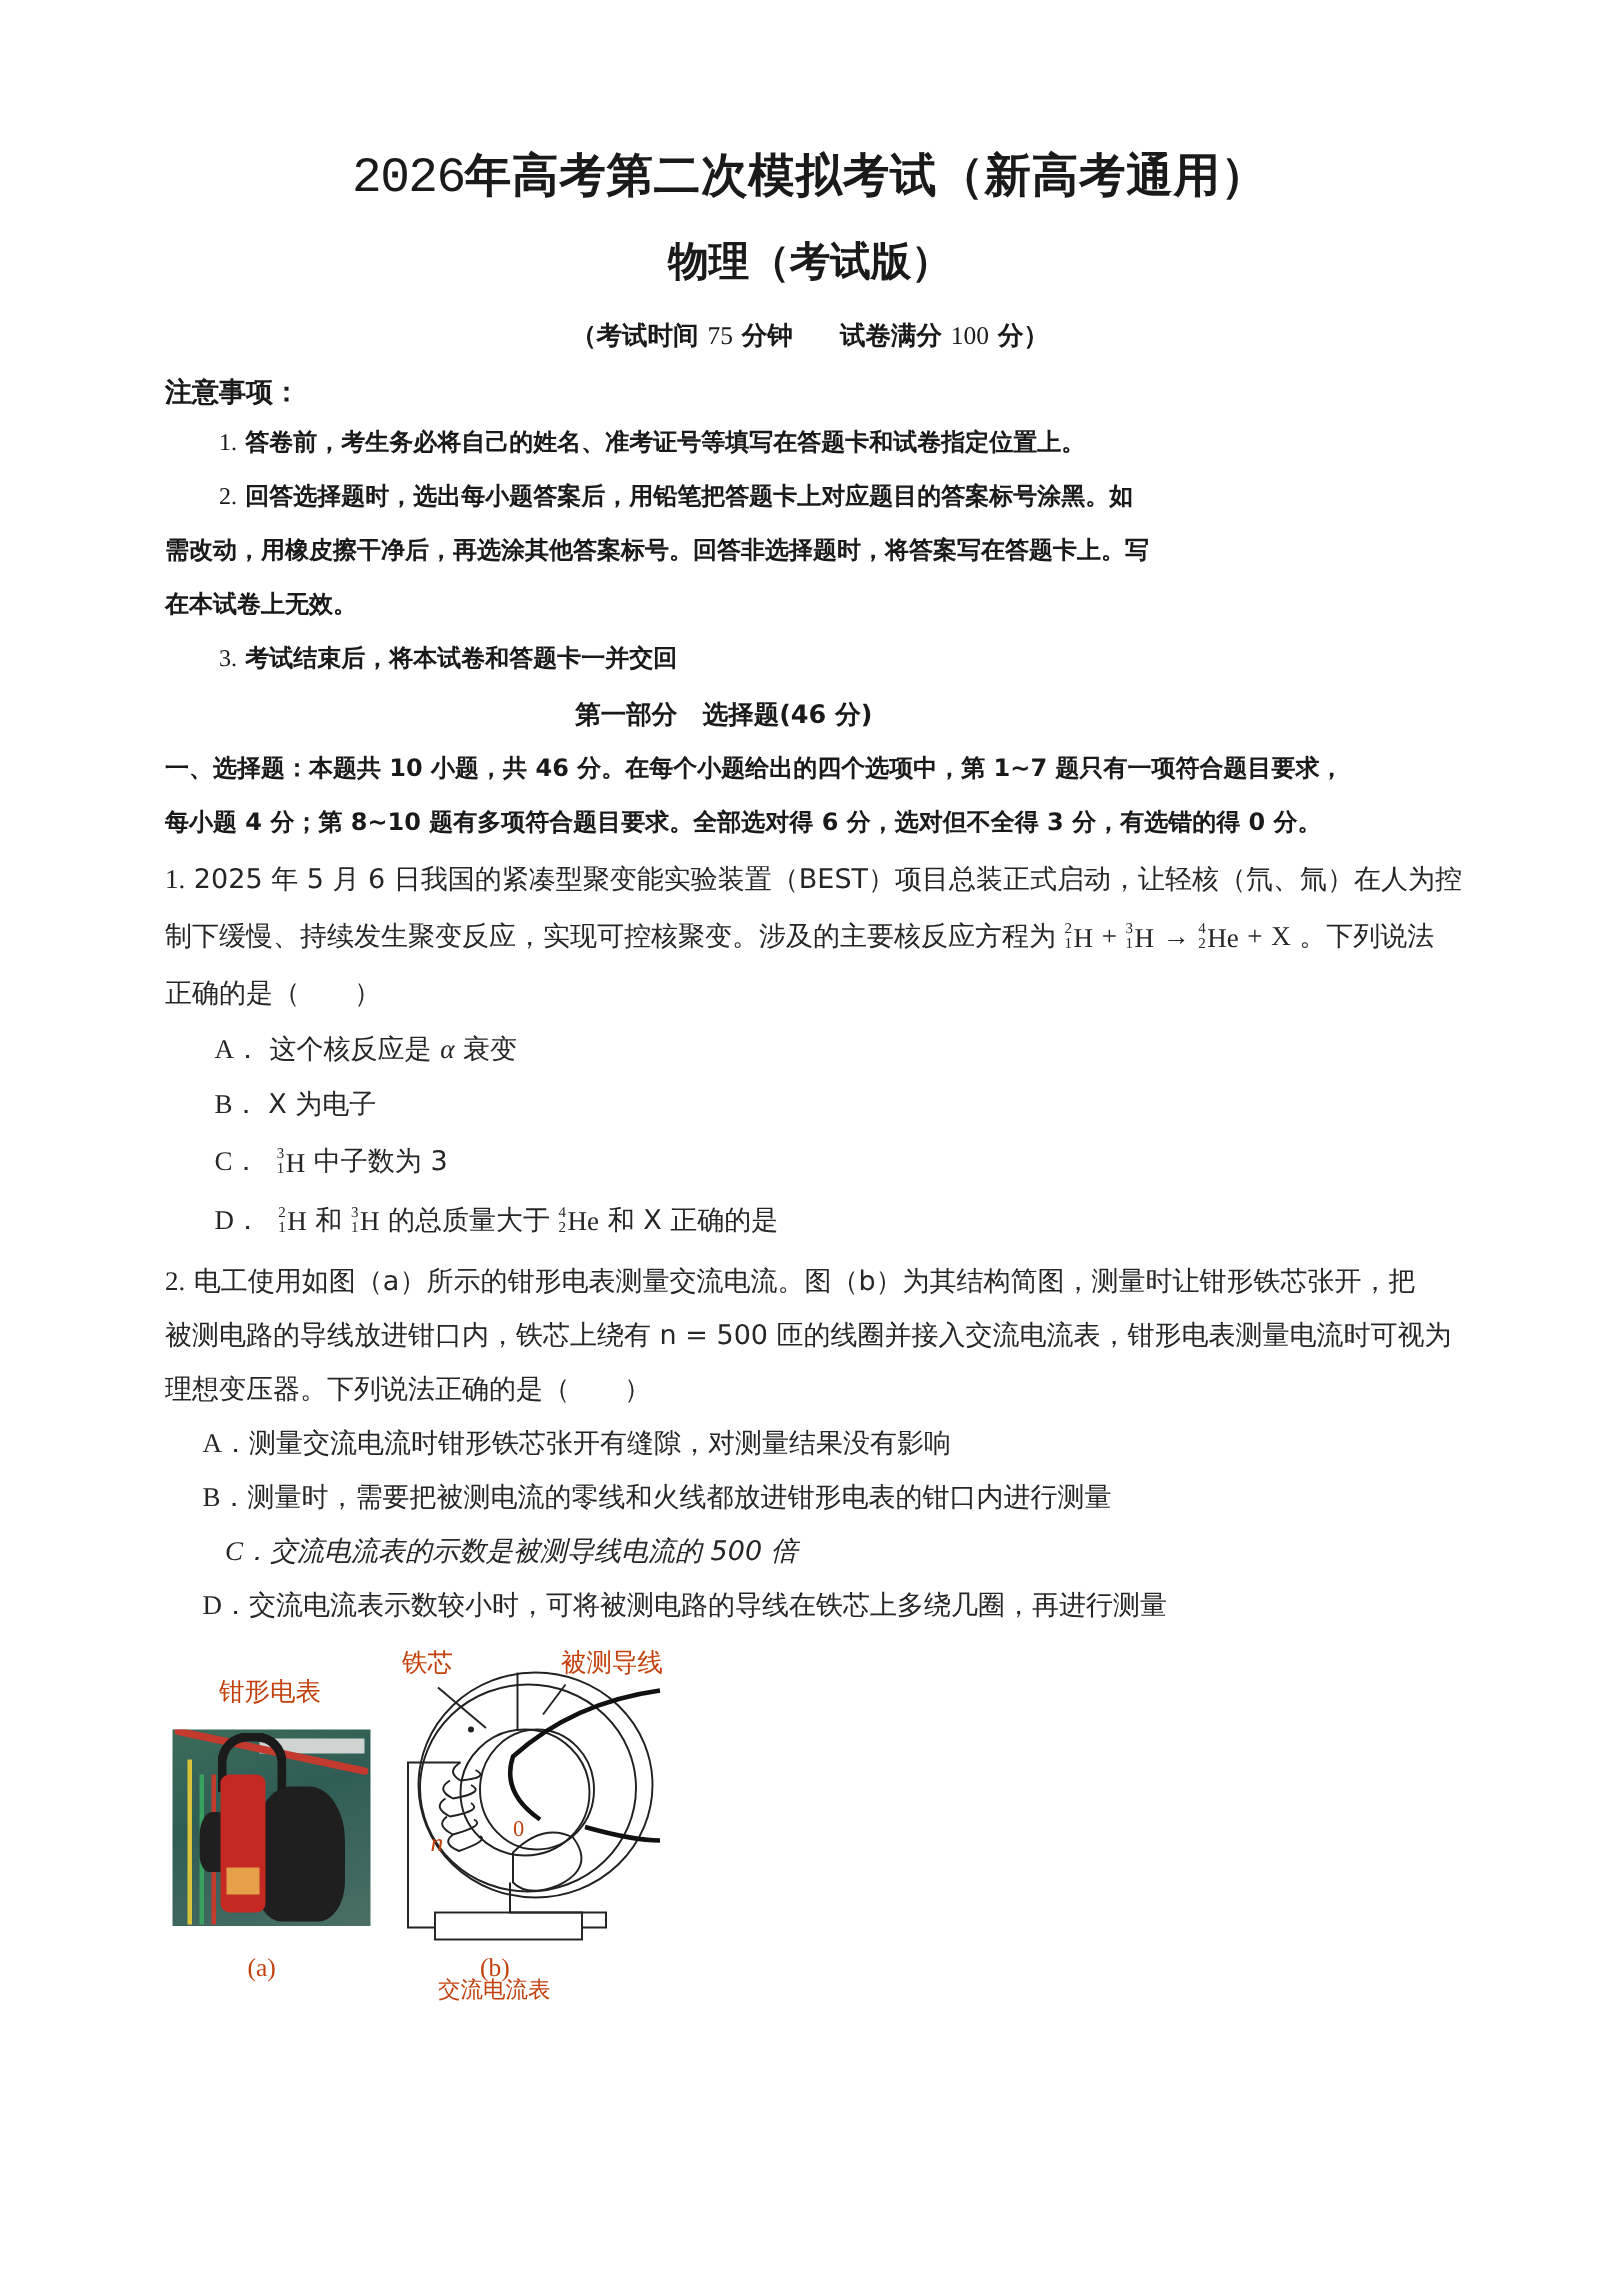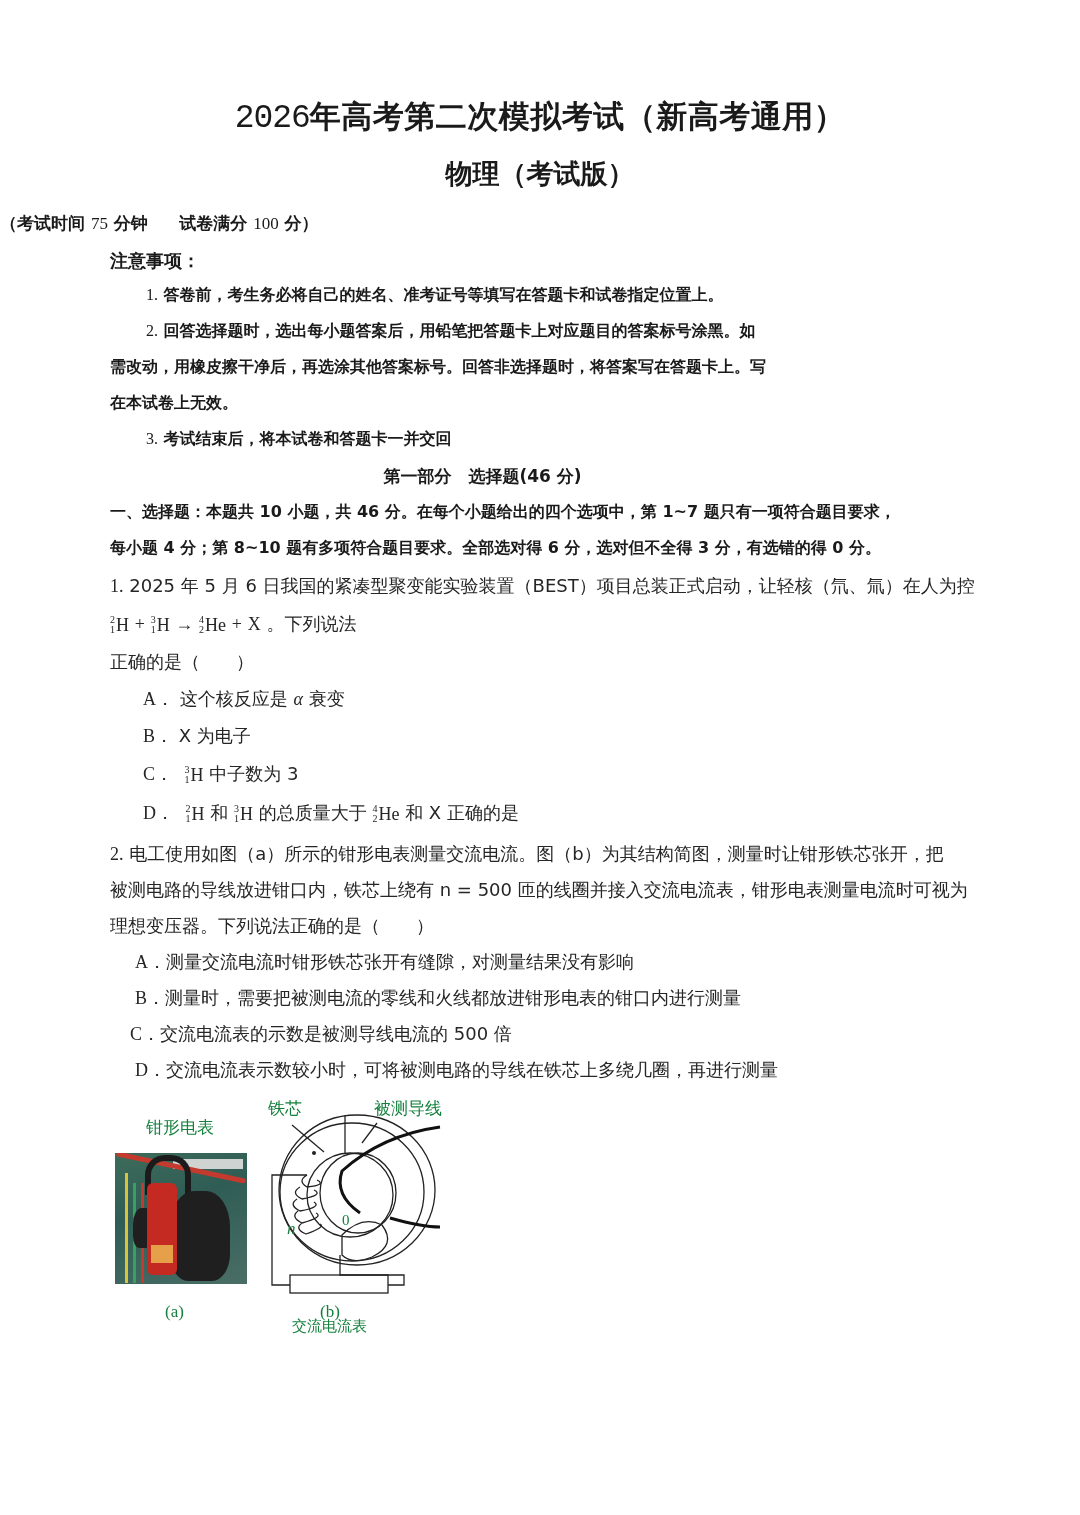--- a/index.html
+++ b/index.html
@@ -13,34 +13,34 @@
   .title {
     left: 0; width: 1080px; text-align: center; top: 96px;
     font-size: 31px; font-weight: bold; letter-spacing: 0.5px;
   }
   .title .num { font-family: Liberation Mono, monospace; font-weight: normal; font-size: 33px; letter-spacing: -1px; }
   .subtitle {
     left: 0; width: 1080px; text-align: center; top: 156px;
     font-size: 27px; font-weight: bold;
   }
   .meta {
-    left: 0; width: 1080px; text-align: left; top: 212px;
+    left: 0; width: 1080px; text-align: center; top: 212px;
     font-size: 17px; font-weight: bold;
   }
   .meta .n { font-family: "Liberation Serif", serif; font-weight: normal; }
   .line { font-size: 16px; left: 110px; }
   .bold { font-weight: bold; }
   .notice-head { top: 249px; font-size: 18px; font-weight: bold; }
   .n-serif { font-family: "Liberation Serif", serif; font-weight: normal; }
   .section { left: 0; width: 965px; text-align: center; top: 465px; font-size: 17px; font-weight: bold; }
   .q { font-size: 18px; font-weight: normal; color: #262626; }
   .opt { left: 143px; }
   .nuc { display: inline-flex; align-items: center; font-family: "Liberation Serif", serif; font-size: 18px; vertical-align: middle; }
   .nuc .sc { display: inline-flex; flex-direction: column; font-size: 10px; line-height: 10px; text-align: right; margin-right: 1px; }
-  .fig-label { font-size: 17px; color: #15803d; }
+  .fig-label { font-size: 17px; color: #c2410c; }
   .photo {
     position: absolute; left: 115px; top: 1153px; width: 132px; height: 131px;
     background: linear-gradient(160deg, #3d6b5a 0%, #2f5d55 40%, #4a6e66 100%);
     overflow: hidden;
   }
   .photo .wire { position: absolute; height: 5px; background: #c43a2e; border-radius: 3px; }
   .photo .glove { position: absolute; background: #1f1f1f; border-radius: 40% 40% 30% 30%; }
   .photo .meter { position: absolute; left: 32px; top: 30px; width: 30px; height: 92px; background: #c42a22; border-radius: 6px; }
   .photo .lcd { position: absolute; left: 36px; top: 92px; width: 22px; height: 18px; background: #e6a04a; }
   .photo .jaw { position: absolute; left: 30px; top: 2px; width: 34px; height: 34px; border: 6px solid #1b1b1b; border-bottom: none; border-radius: 20px 20px 0 0; }
@@ -83,20 +83,21 @@
   <span>第一部分　选择题</span><span>(46 分)</span>
 </div>
 <div class="abs line bold" style="top:502px;">一、选择题：本题共 10 小题，共 46 分。在每个小题给出的四个选项中，第 1~7 题只有一项符合题目要求，</div>
 <div class="abs line bold" style="top:538px;">每小题 4 分；第 8~10 题有多项符合题目要求。全部选对得 6 分，选对但不全得 3 分，有选错的得 0 分。</div>
 
 <div class="abs line q" style="top:574px;">
   <span class="n-serif">1.</span>
   <span>2025 年 5 月 6 日我国的紧凑型聚变能实验装置（BEST）项目总装正式启动，让轻核（氘、氚）在人为控</span>
 </div>
 <div class="abs line q" style="top:612px;">
+  <span>制下缓慢、持续发生聚变反应，实现可控核聚变。涉及的主要核反应方程为</span>
   <span class="nuc">
       <span class="sc">
         <span>2</span>
         <span>1</span>
       </span>
       <span>H</span>
     </span>
   <span class="serif">+</span>
   <span class="nuc">
       <span class="sc">
@@ -174,21 +175,21 @@
 </div>
 <div class="abs line q" style="top:878px;">被测电路的导线放进钳口内，铁芯上绕有 n = 500 匝的线圈并接入交流电流表，钳形电表测量电流时可视为</div>
 <div class="abs line q" style="top:914px;">理想变压器。下列说法正确的是（　　）</div>
 
 <div class="abs line q opt" style="top:950px; left:135px;">
   <span class="n-serif">A．</span><span>测量交流电流时钳形铁芯张开有缝隙，对测量结果没有影响</span>
 </div>
 <div class="abs line q opt" style="top:986px; left:135px;">
   <span class="n-serif">B．</span><span>测量时，需要把被测电流的零线和火线都放进钳形电表的钳口内进行测量</span>
 </div>
-<div class="abs line q opt" style="top:1022px; left:130px;">
+<div class="abs line q opt" style="top:1022px; left:150px;font-style:italic;">
   <span class="n-serif">C．</span><span>交流电流表的示数是被测导线电流的 500 倍</span>
 </div>
 <div class="abs line q opt" style="top:1058px; left:135px;">
   <span class="n-serif">D．</span><span>交流电流表示数较小时，可将被测电路的导线在铁芯上多绕几圈，再进行测量</span>
 </div>
 
 <div class="abs fig-label" style="left:146px; top:1116px;">钳形电表</div>
 <div class="photo">
   <div class="panel"></div>
   <div class="stripe" style="left:10px; top:20px; height:110px; background:#d8c33a;"></div>

